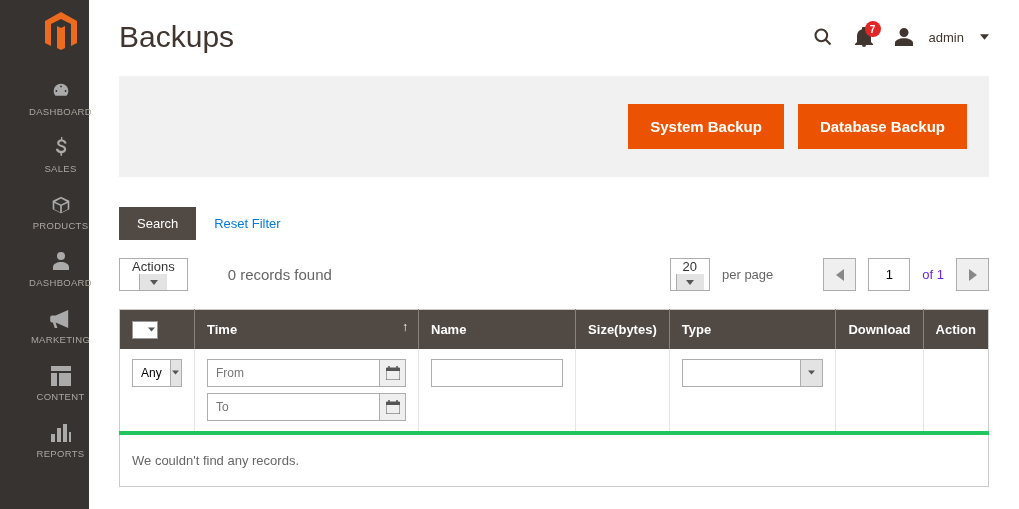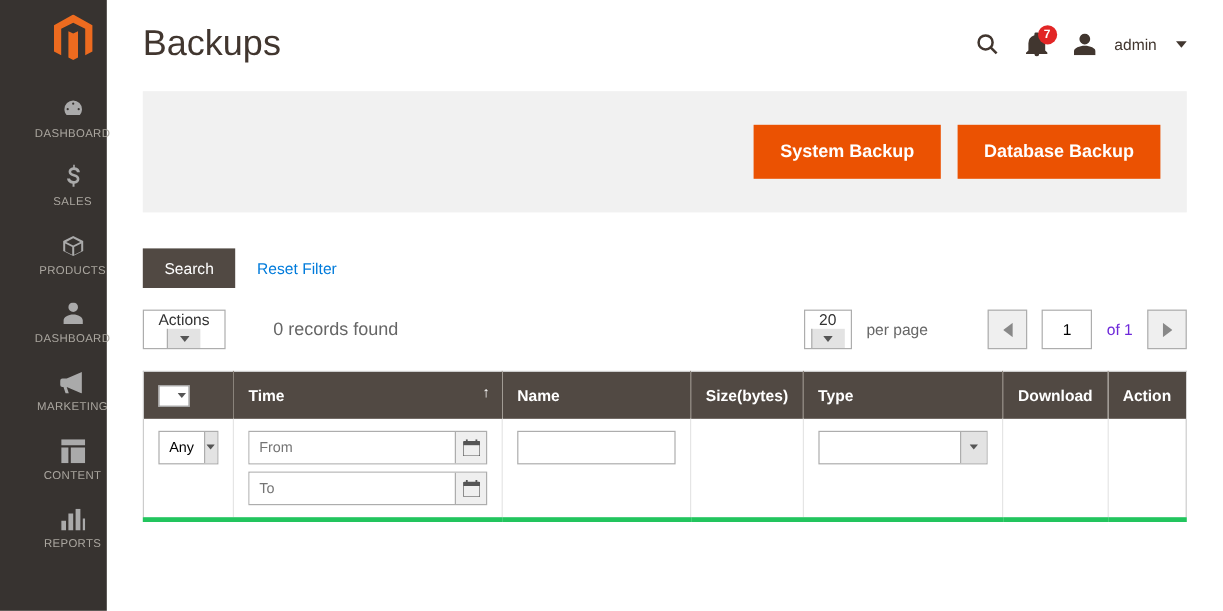--- a/index.html
+++ b/index.html
@@ -261,15 +261,18 @@
             <span class="ar">
                 <svg width="7" height="5" viewBox="0 0 10 6" fill="#555">
                   <path d="M0 0l5 6 5-6z"></path>
                 </svg>
               </span>
           </div>
         </td>
         <td></td>
         <td></td>
       </tr>
+      <tr class="empty-row">
+        <td colspan="7">We couldn't find any records.</td>
+      </tr>
     </tbody>
   </table>
 </div>
 
 </body></html>

